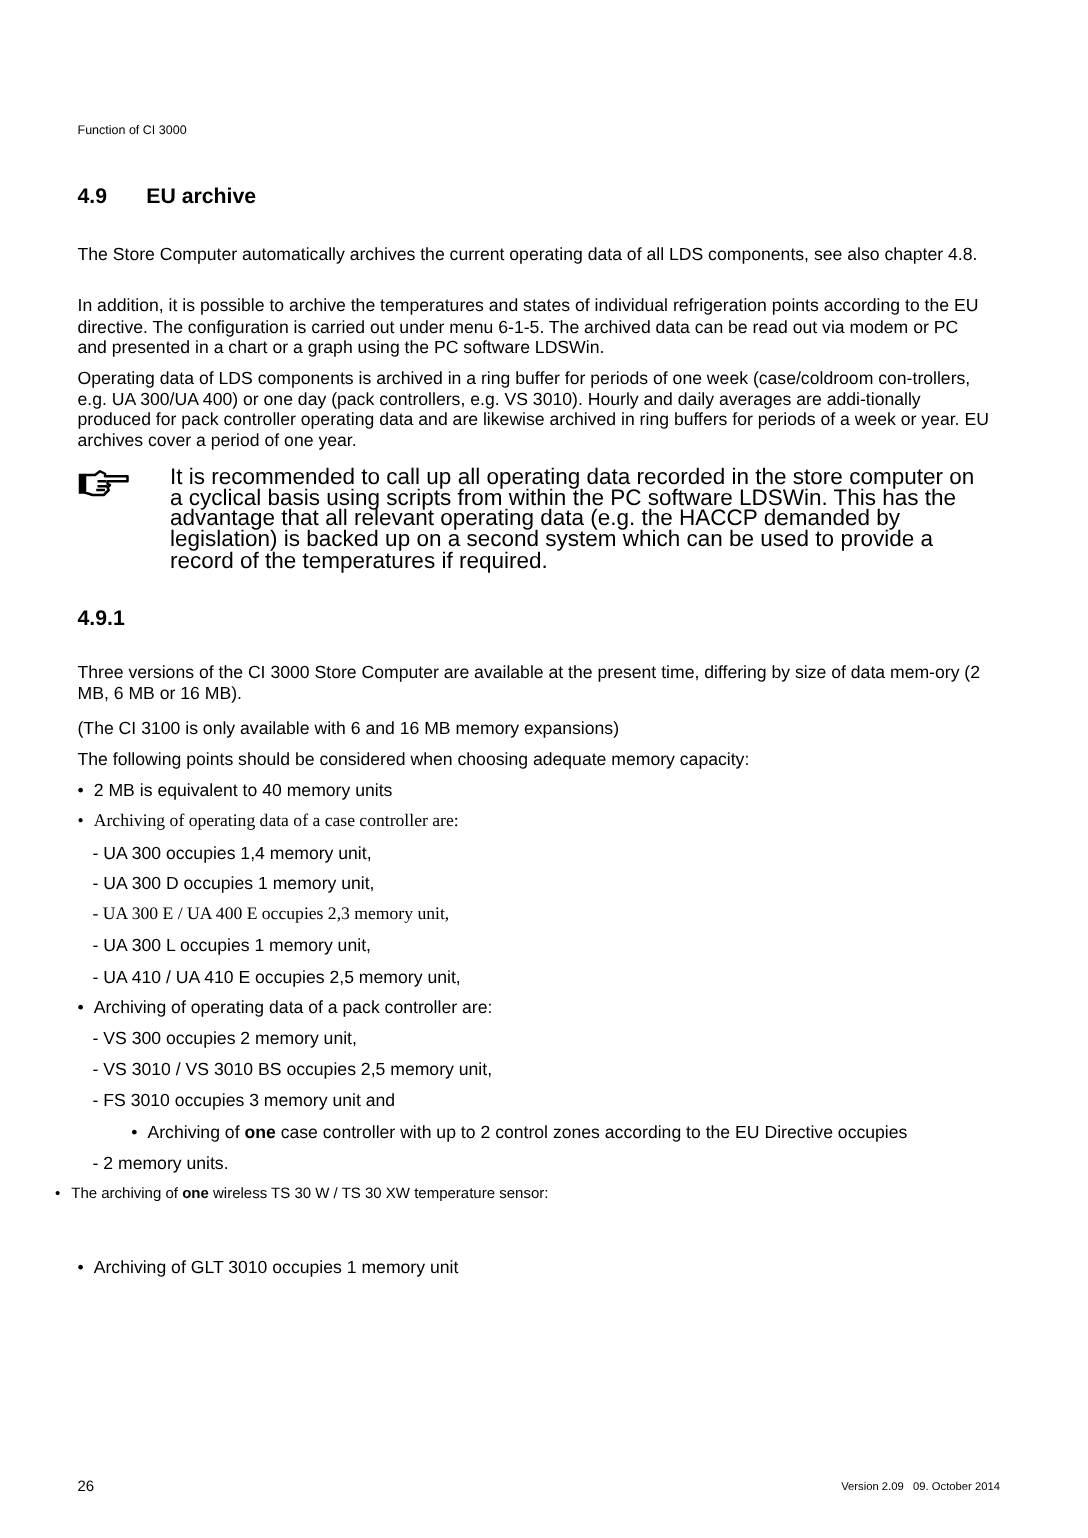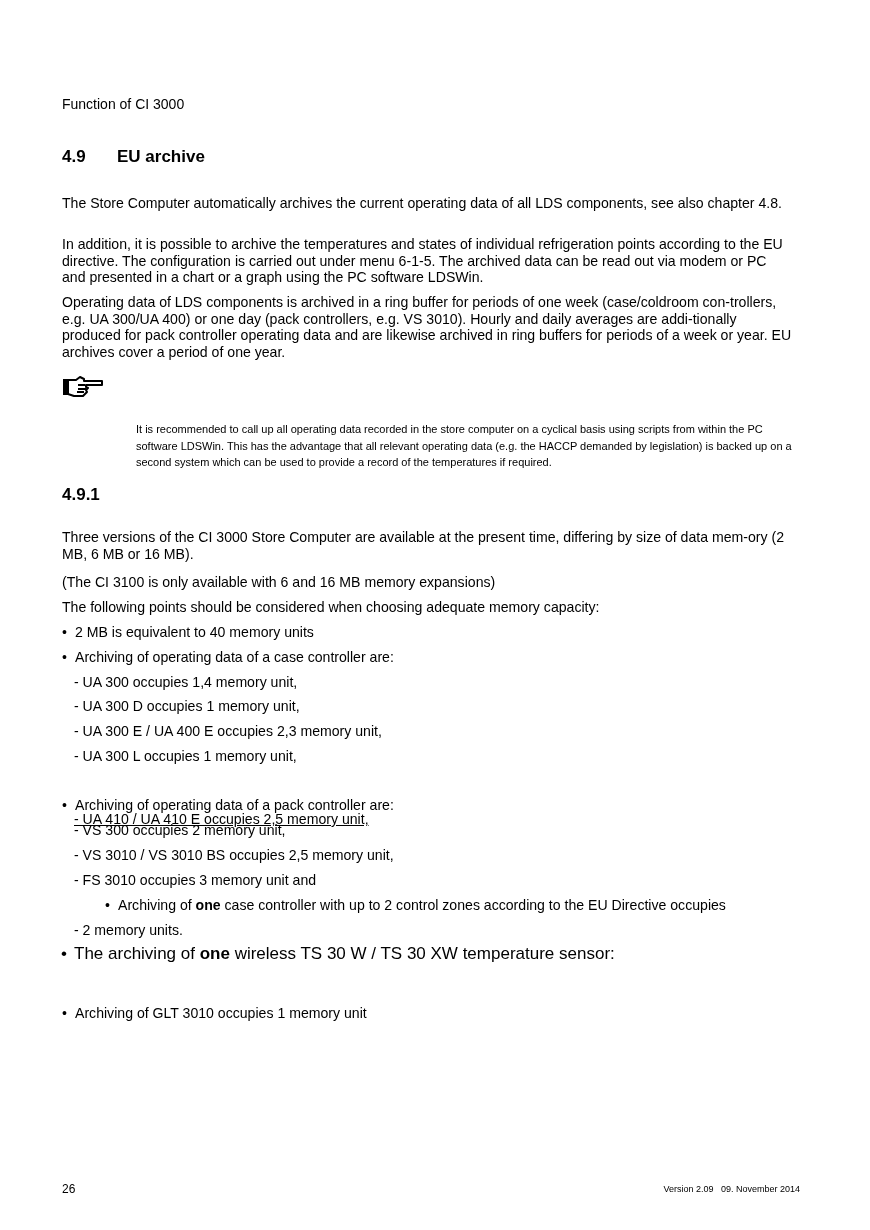--- a/index.html
+++ b/index.html
@@ -12,21 +12,21 @@
       height: 1230px;
       position: relative;
       overflow: hidden;
       font-family: "Liberation Sans", sans-serif;
       color: #000000;
     }
     .page-header {
       position: absolute;
       left: 62px;
       top: 98px;
-      font-size: 14px;
+      font-size: 10px;
       line-height: 13px;
     }
     .h2 {
       position: absolute;
       left: 62px;
       top: 147px;
       font-size: 17px;
       font-weight: bold;
       line-height: 20px;
       display: flex;
@@ -57,43 +57,42 @@
       width: 730px;
       display: flex;
     }
     .note .hand {
       width: 74px;
       flex: none;
       padding-top: 2px;
     }
     .note .note-text {
       width: 656px;
-      font-size: 11px;
+      font-size: 18px;
       line-height: 16.7px;
-      margin-top: 48px;
     }
     .line {
       position: absolute;
       left: 62px;
       font-size: 14.1px;
       line-height: 16.7px;
       white-space: nowrap;
     }
     .bullet {
       display: inline-block;
       width: 13px;
     }
     .sub {
       left: 74px;
     }
     .wrapblock {
       position: absolute;
-      left: 61px;
+      left: 44px;
       width: 740px;
-      font-size: 17px;
+      font-size: 12px;
       line-height: 16.7px;
     }
     .wrapblock .cont {
       padding-left: 25px;
     }
     .footer-page {
       position: absolute;
       left: 62px;
       top: 1182px;
       font-size: 12px;
@@ -134,31 +133,31 @@
 
 <div class="h3">
   <span class="num">4.9.1</span>
 </div>
 
 <div class="para" style="top:529px;">Three versions of the CI 3000 Store Computer are available at the present time, differing by size of data mem-ory (2 MB, 6 MB or 16 MB).</div>
 <div class="para" style="top:574px;">(The CI 3100 is only available with 6 and 16 MB memory expansions)</div>
 <div class="para" style="top:599px;">The following points should be considered when choosing adequate memory capacity:</div>
 
 <div class="line" style="top:624px;"><span class="bullet">•</span><span>2 MB is equivalent to 40 memory units</span></div>
-<div class="line" style="top:649px;"><span class="bullet">•</span><span>Archiving of operating data of a case controller are:</span></div>
+<div class="line" style="top:649px;font-family:Liberation Serif, serif;"><span class="bullet">•</span><span>Archiving of operating data of a case controller are:</span></div>
 <div class="line sub" style="top:674px;">- UA 300 occupies 1,4 memory unit,</div>
 <div class="line sub" style="top:698px;">- UA 300 D occupies 1 memory unit,</div>
-<div class="line sub" style="top:723px;">- UA 300 E / UA 400 E occupies 2,3 memory unit,</div>
+<div class="line sub" style="top:723px;font-family:Liberation Serif, serif;">- UA 300 E / UA 400 E occupies 2,3 memory unit,</div>
 <div class="line sub" style="top:748px;">- UA 300 L occupies 1 memory unit,</div>
-<div class="line sub" style="top:811px;text-decoration:underline;">- UA 410 / UA 410 E occupies 2,5 memory unit,</div>
+<div class="line sub" style="top:773px;">- UA 410 / UA 410 E occupies 2,5 memory unit,</div>
 <div class="line" style="top:797px;"><span class="bullet">•</span><span>Archiving of operating data of a pack controller are:</span></div>
 <div class="line sub" style="top:822px;">- VS 300 occupies 2 memory unit,</div>
 <div class="line sub" style="top:847px;">- VS 3010 / VS 3010 BS occupies 2,5 memory unit,</div>
 <div class="line sub" style="top:872px;">- FS 3010 occupies 3 memory unit and</div>
 <div class="line" style="top:897px;margin-left:43px;"><span class="bullet">•</span><span>Archiving of </span><b>one</b><span> case controller with up to 2 control zones according to the EU Directive occupies</span></div>
 <div class="line sub" style="top:922px;">- 2 memory units.</div>
 <div class="wrapblock" style="top:946px;">
   <div><span class="bullet">•</span><span>The archiving of </span><b>one</b><span> wireless TS 30 W / TS 30 XW temperature sensor:</span></div>
 </div>
 <div class="line" style="top:1005px;"><span class="bullet">•</span><span>Archiving of GLT 3010 occupies 1 memory unit</span></div>
 
 <div class="footer-page">26</div>
-<div class="footer-version">Version 2.09   09. November 2014</div>
+<div class="footer-version">Version 2.09   09. October 2014</div>
 
 </body></html>

